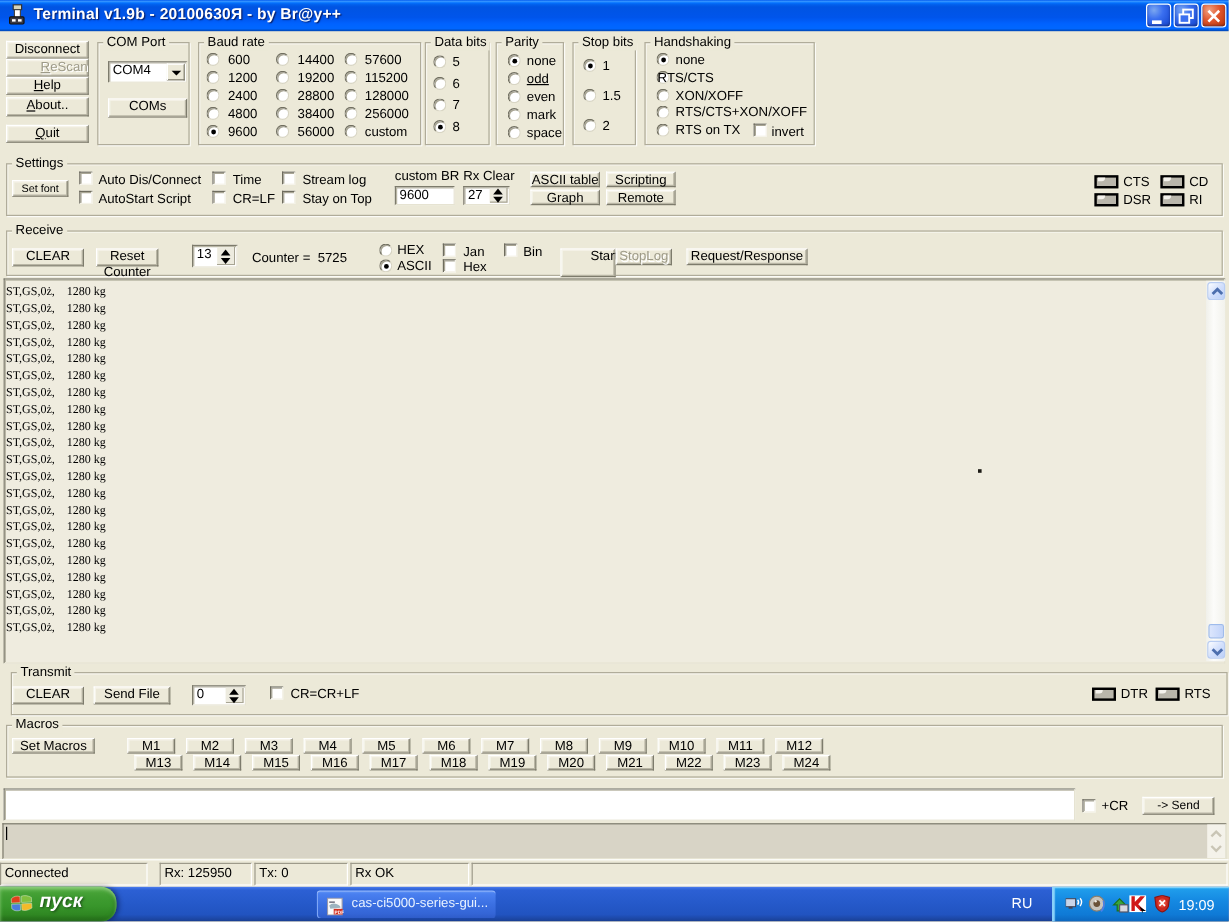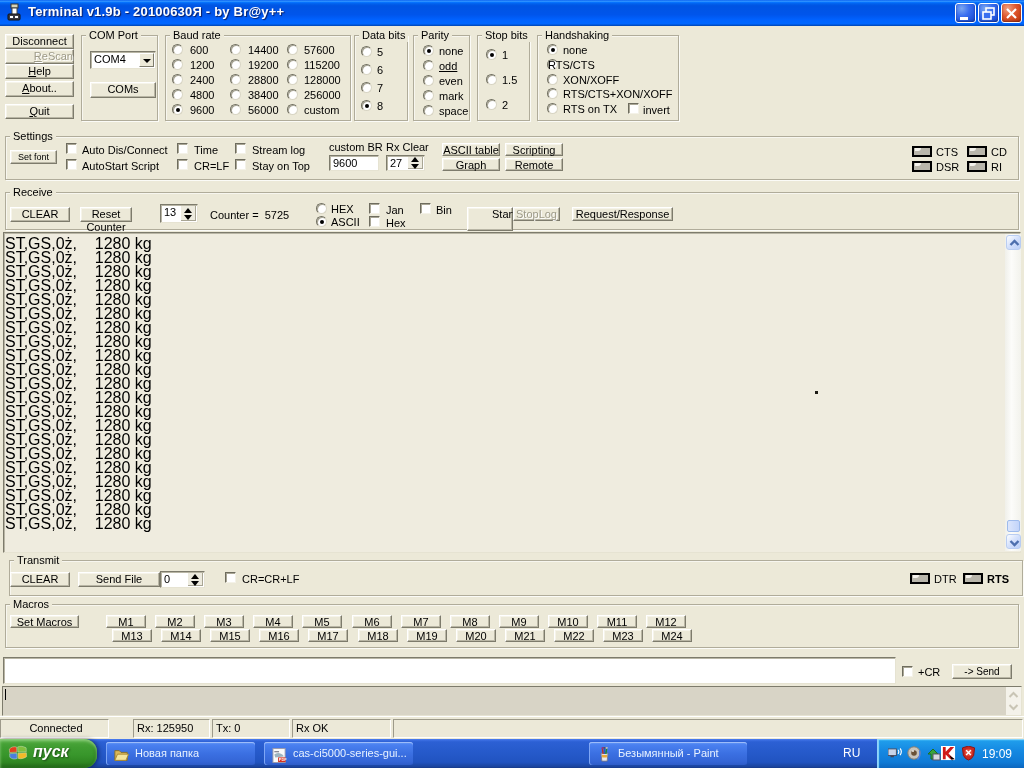--- a/index.html
+++ b/index.html
@@ -32,21 +32,21 @@
 .spin .s.dn{bottom:0;}
 .spin .s:after{content:"";position:absolute;left:3px;border-left:4.5px solid transparent;border-right:4.5px solid transparent;}
 .spin .s.up:after{bottom:1px;border-bottom:5px solid #000;}
 .spin .s.dn:after{top:1px;border-top:5px solid #000;}
 
 .led{width:20px;height:11px;background:#b9b6ab;border:2px solid #000;}
 .led:after{content:"";position:absolute;left:1px;top:0px;width:6px;height:3px;background:#f4f2ec;border-radius:0 0 3px 0;}
 .lbl{position:absolute;white-space:nowrap;}
 
 #memo{left:3px;top:232px;width:1018px;height:321px;background:#efecdf;border:1px solid;border-color:#7d7b6c #e6e3d2 #e6e3d2 #7d7b6c;box-shadow:inset 1px 1px 0 #b9b6a5;}
-#memo pre{font-family:Liberation Sans, sans-serif;font-size:16px;line-height:14px;margin:4px 0 0 1px;}
+#memo pre{font-family:Liberation Serif, serif;font-size:10px;line-height:14px;margin:4px 0 0 1px;}
 
 .sbtn{width:15px;height:15px;border-radius:3px;border:1px solid #b9cdf2;background:linear-gradient(135deg,#fdfeff 0%,#d3e0fc 50%,#bcd0f8 100%);}
 .sbtn svg{position:absolute;left:1px;top:2px;}
 #sthumb{width:13px;height:12px;border-radius:2px;border:1px solid #9ebbec;background:linear-gradient(to right,#dce6fc,#c2d4fa);}
 
 #taskbar{left:0;top:739px;width:1024px;height:29px;background:linear-gradient(to bottom,#4f7ff0 0%,#3b6ee2 4%,#2c60d4 10%,#2559c9 50%,#2153c0 80%,#1b449e 95%,#173a88 100%);}
 .tbtn{position:absolute;top:3px;height:23px;border-radius:3px;background:linear-gradient(to bottom,#689df8 0%,#4a80f0 12%,#3b70e2 50%,#3465d6 85%,#2e5cc8 100%);box-shadow:inset 0 1px 0 #9dbcfa,inset 1px 0 0 #7ea6f6;color:#e8f2ff;}
 .tbtn.act{background:linear-gradient(to bottom,#17378c 0%,#1c4096 25%,#2248a2 100%);box-shadow:inset 1px 1px 2px #102868;color:#fff;}
 .tbtn .tx{position:absolute;left:29px;top:5px;font-size:11px;white-space:nowrap;overflow:hidden;}
 #tray{position:absolute;right:0;top:0;width:147px;height:29px;background:linear-gradient(to bottom,#3abcf7 0%,#1f9ceb 8%,#1589e2 40%,#0f7ad6 80%,#0c66be 100%);box-shadow:inset 2px 1px 1px #8fd5fa;}
@@ -277,31 +277,31 @@
 <div class="ab sbtn" style="left:1006px;top:534px;">
     <svg width="13" height="11">
       <path d="M2.5 4 L6.5 8 L10.5 4" fill="none" stroke="#4d6fae" stroke-width="2.4"></path>
     </svg>
   </div>
 
 <div class="ab gb" style="left:9px;top:560px;width:1014px;height:36px;">
     <i>Transmit</i>
   </div>
 <div class="ab btn" style="left:10px;top:572px;width:60px;height:15px;">CLEAR</div>
-<div class="ab btn" style="left:78px;top:572px;width:82px;height:15px;">Send File</div>
+<div class="ab btn" style="left:78px;top:572px;width:64px;height:15px;">Send File</div>
 <div class="ab inp" style="left:160px;top:571px;width:45px;height:17px;">0<span class="spin">
       <span class="s up"></span>
       <span class="s dn"></span>
     </span></div>
 <div class="ab cb" style="left:225px;top:572px;"></div>
 <div class="ab lbl" style="left:242px;top:573px;">CR=CR+LF</div>
 <div class="ab led" style="left:910px;top:573px;"></div>
 <div class="ab lbl" style="left:934px;top:573px;">DTR</div>
 <div class="ab led" style="left:963px;top:573px;"></div>
-<div class="ab lbl" style="left:987px;top:573px;font-weight:bold;">RTS</div>
+<div class="ab lbl" style="left:987px;top:573px;">RTS</div>
 
 <div class="ab gb" style="left:5px;top:604px;width:1014px;height:44px;">
     <i>Macros</i>
   </div>
 <div class="ab btn" style="left:10px;top:615px;width:69px;height:13px;">Set Macros</div>
 <div class="ab btn" style="left:106px;top:615px;width:40px;height:13px;">M1</div>
 <div class="ab btn" style="left:112px;top:629px;width:40px;height:13px;">M13</div>
 <div class="ab btn" style="left:155px;top:615px;width:40px;height:13px;">M2</div>
 <div class="ab btn" style="left:161px;top:629px;width:40px;height:13px;">M14</div>
 <div class="ab btn" style="left:204px;top:615px;width:40px;height:13px;">M3</div>
@@ -334,70 +334,50 @@
   <div class="ab" style="left:2px;top:2px;width:1px;height:11px;background:#000;"></div>
   <div class="ab" style="right:0;top:0;width:15px;height:28px;background:#f4f2ea;">
     <svg width="15" height="28">
         <path d="M3.5 10 L7.5 6 L11.5 10" fill="none" stroke="#c9c5b5" stroke-width="2"></path>
         <path d="M3.5 18 L7.5 22 L11.5 18" fill="none" stroke="#c9c5b5" stroke-width="2"></path>
       </svg>
   </div>
 </div>
 
 <div id="status" class="ab" style="left:0;top:716px;width:1024px;height:23px;background:#ece9d8;border-top:1px solid #fff;">
-    <div class="ab" style="left:0px;top:2px;width:109px;height:19px;border:1px solid;border-color:#9d9a8a #fff #fff #9d9a8a;padding:2px 0 0 3px;text-align:center;">Connected</div>
+    <div class="ab" style="left:0px;top:2px;width:123px;height:19px;border:1px solid;border-color:#9d9a8a #fff #fff #9d9a8a;padding:2px 0 0 3px;">Connected</div>
     <div class="ab" style="left:133px;top:2px;width:77px;height:19px;border:1px solid;border-color:#9d9a8a #fff #fff #9d9a8a;padding:2px 0 0 3px;">Rx: 125950</div>
     <div class="ab" style="left:212px;top:2px;width:78px;height:19px;border:1px solid;border-color:#9d9a8a #fff #fff #9d9a8a;padding:2px 0 0 3px;">Tx: 0</div>
     <div class="ab" style="left:292px;top:2px;width:99px;height:19px;border:1px solid;border-color:#9d9a8a #fff #fff #9d9a8a;padding:2px 0 0 3px;">Rx OK</div>
     <div class="ab" style="left:393px;top:2px;width:630px;height:19px;border:1px solid;border-color:#9d9a8a #fff #fff #9d9a8a;padding:2px 0 0 3px;"></div>
   </div>
 
 <div id="taskbar" class="ab">
   <div class="ab" id="startbtn" style="left:0;top:0;width:97px;height:29px;border-radius:0 13px 13px 0;
   background:linear-gradient(to bottom,#5aad49 0%,#4aa53a 10%,#3f9c31 30%,#38962b 55%,#2f8722 80%,#256e1a 95%,#1d5c14 100%);box-shadow:inset 0 2px 3px #90d27f,inset -2px 0 3px #2a7a20,2px 0 4px rgba(0,0,30,.45);">
     <svg class="ab" style="left:8px;top:4px" width="21" height="20" viewBox="0 0 21 20">
       <g transform="rotate(-3 10 10)" stroke="#cfe3c2" stroke-width="0.45">
       <path d="M1.6 5.6 C3.8 3.5 6 3.1 8.9 4 L8.9 9.1 L1.6 9.1 Z" fill="#e1401c"></path>
       <path d="M10 3.9 C12.7 3 15.4 3.5 18.4 5.3 L18.4 9.1 L10 9.1 Z" fill="#81c03e"></path>
       <path d="M1.6 10.2 L8.9 10.2 L8.9 15.4 C6 16.3 3.8 15.9 1.6 13.8 Z" fill="#4a7edd"></path>
       <path d="M10 10.2 L18.4 10.2 L18.4 14.1 C15.4 15.8 12.7 16.4 10 15.4 Z" fill="#f3ba28"></path>
       </g>
     </svg>
     <span class="ab" style="left:33px;top:4px;color:#fff;font-size:16px;font-weight:bold;font-style:italic;text-shadow:1px 1px 2px #1d4c18;">пуск</span>
   </div>
-  <div class="tbtn" style="left:106px;width:149px;">
-    <svg class="ticon" style="left:8px;top:6px" width="17" height="15" viewBox="0 0 17 15">
-        <path d="M1 2 L6 2 L8 4 L15 4 L15 13 L1 13 Z" fill="#d9b75a" stroke="#8a6d20" stroke-width="1"></path>
-        <path d="M1 13 L4 6 L16.5 6 L13.5 13 Z" fill="#f4e49c" stroke="#a8862e" stroke-width="1"></path>
-      </svg>
-    <span class="tx">Новая папка</span>
-  </div>
   <div class="tbtn" style="left:264px;width:149px;">
     <svg class="ticon" style="left:8px;top:6px" width="15" height="16" viewBox="0 0 15 16">
         <rect x="0.5" y="0.5" width="13" height="15" fill="#fafafa" stroke="#99a"></rect>
         <path d="M2 7 Q5 4 9 6 Q12 7 12 9 L3 10 Z" fill="#9db4c0"></path>
         <path d="M2 4 L7 4" stroke="#556" stroke-width="1"></path>
         <rect x="6" y="10" width="8" height="5" fill="#d43020"></rect>
         <text x="6.8" y="14.2" font-size="4.2" font-weight="bold" fill="#fff" font-family="sans-serif">PDF</text>
       </svg>
     <span class="tx">cas-ci5000-series-gui...</span>
   </div>
-  <div class="tbtn" style="left:589px;width:158px;">
-    <svg class="ticon" style="left:8px;top:5px" width="14" height="17" viewBox="0 0 14 17">
-        <path d="M3 7 L11 7 L10 16 L4 16 Z" fill="#e8e8ee" stroke="#778"></path>
-        <path d="M4.5 1 L5.5 8" stroke="#c03020" stroke-width="1.6"></path>
-        <path d="M7 .5 L7 8" stroke="#2858c8" stroke-width="1.6"></path>
-        <path d="M9.5 1 L8.5 8" stroke="#208830" stroke-width="1.6"></path>
-        <path d="M4 9 L10 9 L9.6 12 L4.4 12 Z" fill="#e8a838"></path>
-        <circle cx="5" cy="1" r="1.3" fill="#903090"></circle>
-        <circle cx="7" cy="0.8" r="1.2" fill="#555"></circle>
-        <circle cx="9.5" cy="1" r="1.2" fill="#b8b8c0"></circle>
-      </svg>
-    <span class="tx">Безымянный - Paint</span>
-  </div>
   <div class="ab" style="left:835px;top:0;width:42px;height:29px;">
     <span class="ab" style="left:8px;top:7px;color:#fff;font-size:12px;">RU</span>
   </div>
   <div id="tray">
     <svg class="ticon" style="left:11px" width="18" height="15" viewBox="0 0 18 15">
         <rect x="0" y="2" width="10" height="8" fill="#c8d4e8" stroke="#445"></rect>
         <rect x="3" y="10" width="4" height="2" fill="#445"></rect>
         <path d="M12 3 Q14 5.5 12 8 M14.5 1.5 Q17.5 5 14.5 9.5" stroke="#fff" fill="none" stroke-width="1.4"></path>
       </svg>
     <svg class="ticon" style="left:30px" width="15" height="15" viewBox="0 0 15 15">

